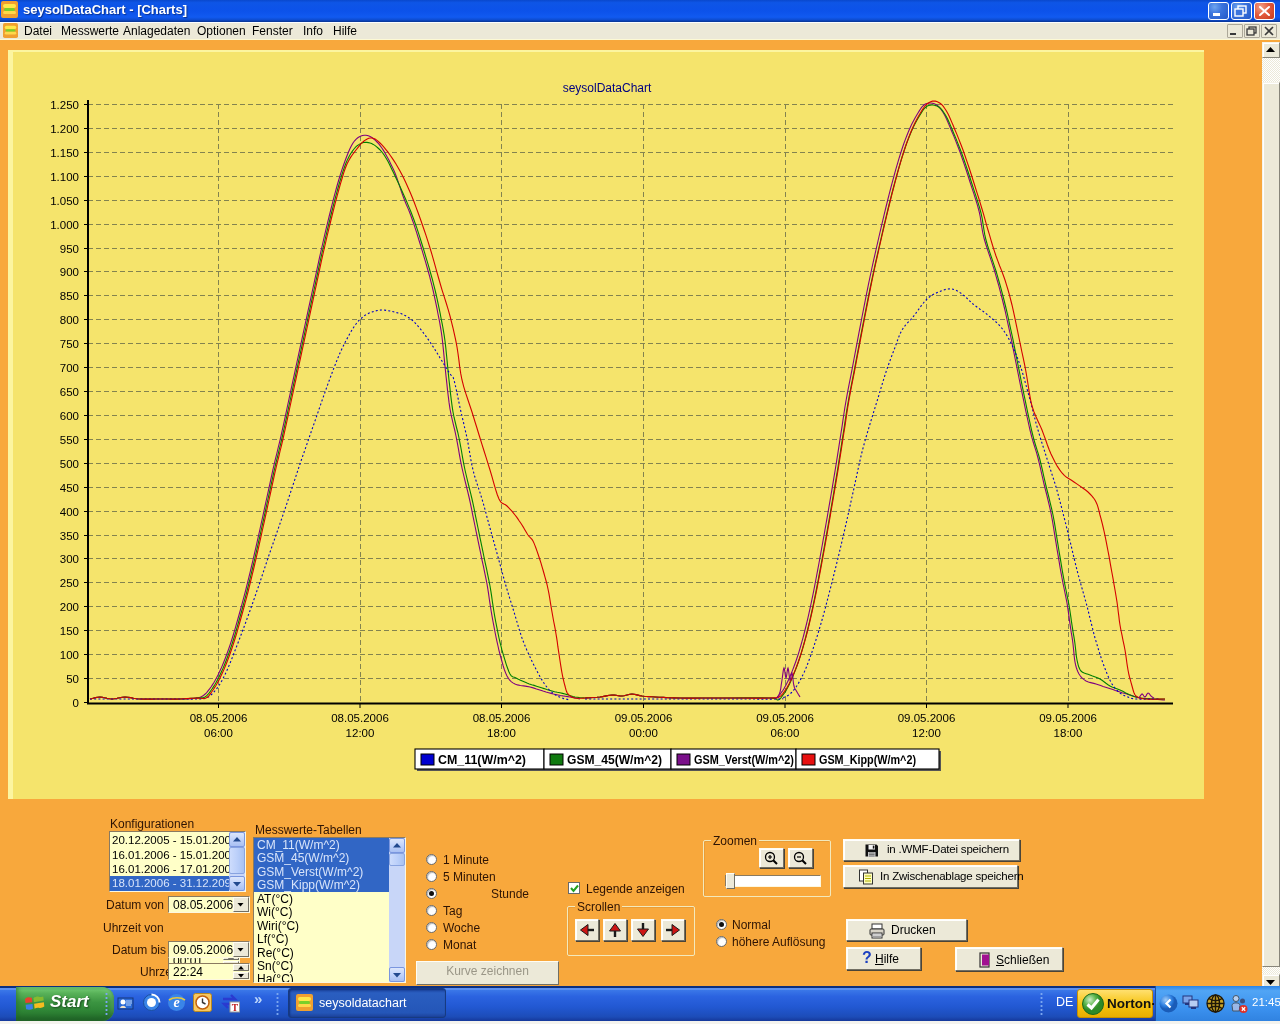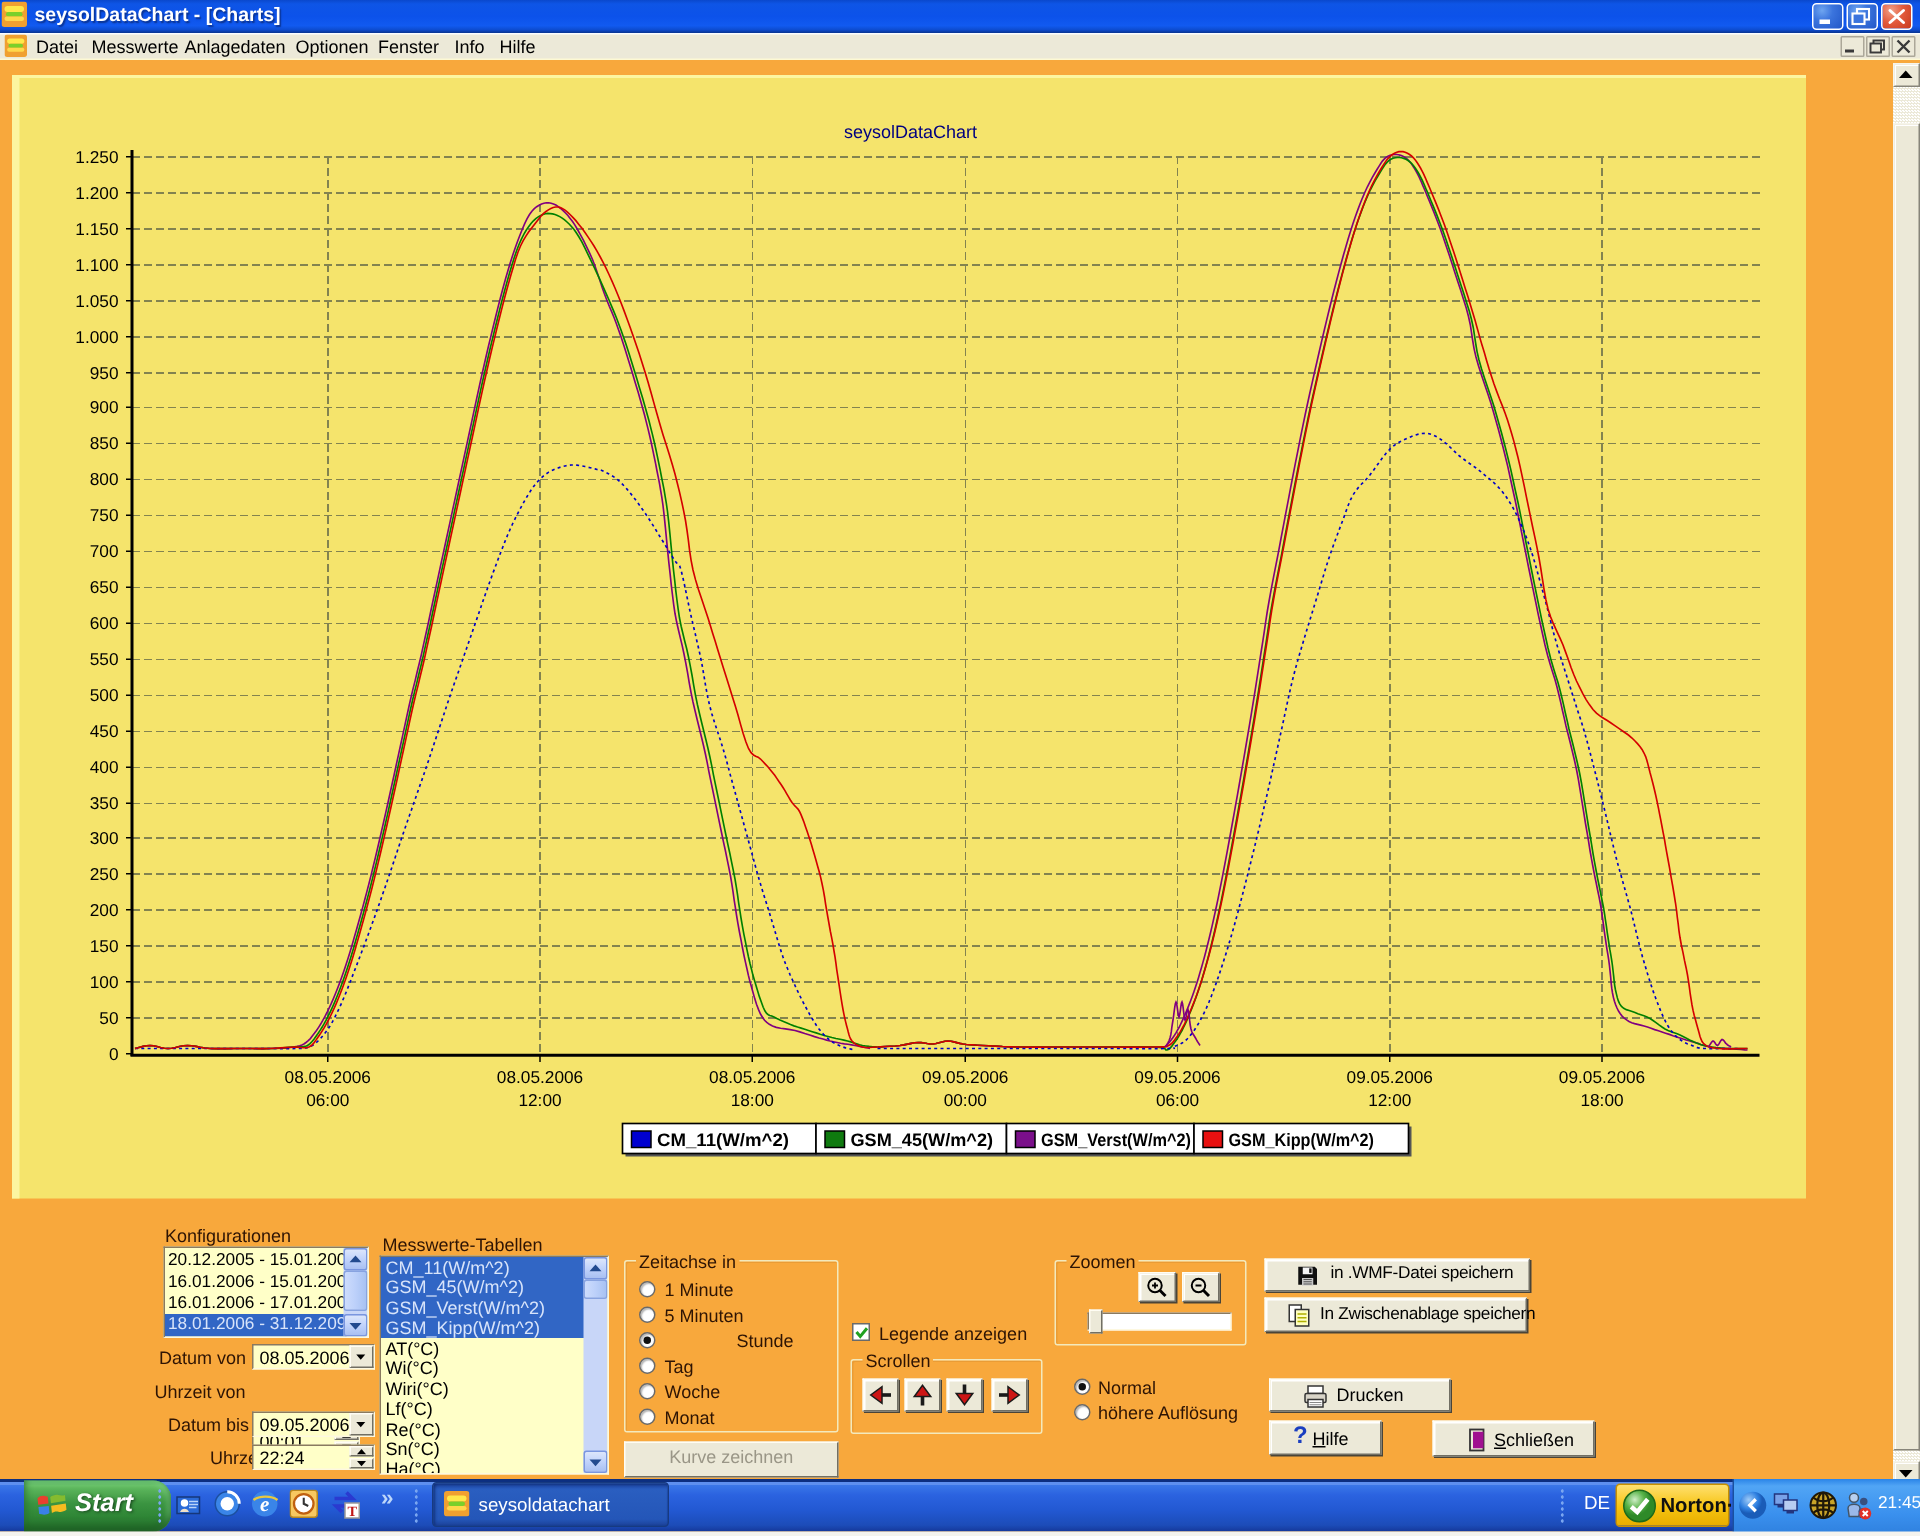--- a/index.html
+++ b/index.html
@@ -346,23 +346,20 @@
         </div>
     <div class="xpthumb" style="top:15px;height:13px;"></div>
     <div class="xpbtn" style="bottom:0">
           <svg width="14" height="14">
             <path d="M7 9.5 L11 5 L3 5 Z" fill="#224a8f"></path>
           </svg>
         </div>
   </div>
 </div>
 
-<div class="grp" style="left:416px; top:800px; width:143px; height:115px;">
-      <div class="glabel">Zeitachse in</div>
-    </div>
 <div class="rad" style="left:426px; top:814px;"></div>
     <div class="rlab" style="left:443px; top:813px;">1 Minute</div>
 <div class="rad" style="left:426px; top:831px;"></div>
     <div class="rlab" style="left:443px; top:830px;">5 Minuten</div>
 <div class="rad sel" style="left:426px; top:848px;"></div>
     <div class="rlab" style="left:443px; top:847px;margin-left:48px;">Stunde</div>
 <div class="rad" style="left:426px; top:865px;"></div>
     <div class="rlab" style="left:443px; top:864px;">Tag</div>
 <div class="rad" style="left:426px; top:882px;"></div>
     <div class="rlab" style="left:443px; top:881px;">Woche</div>

